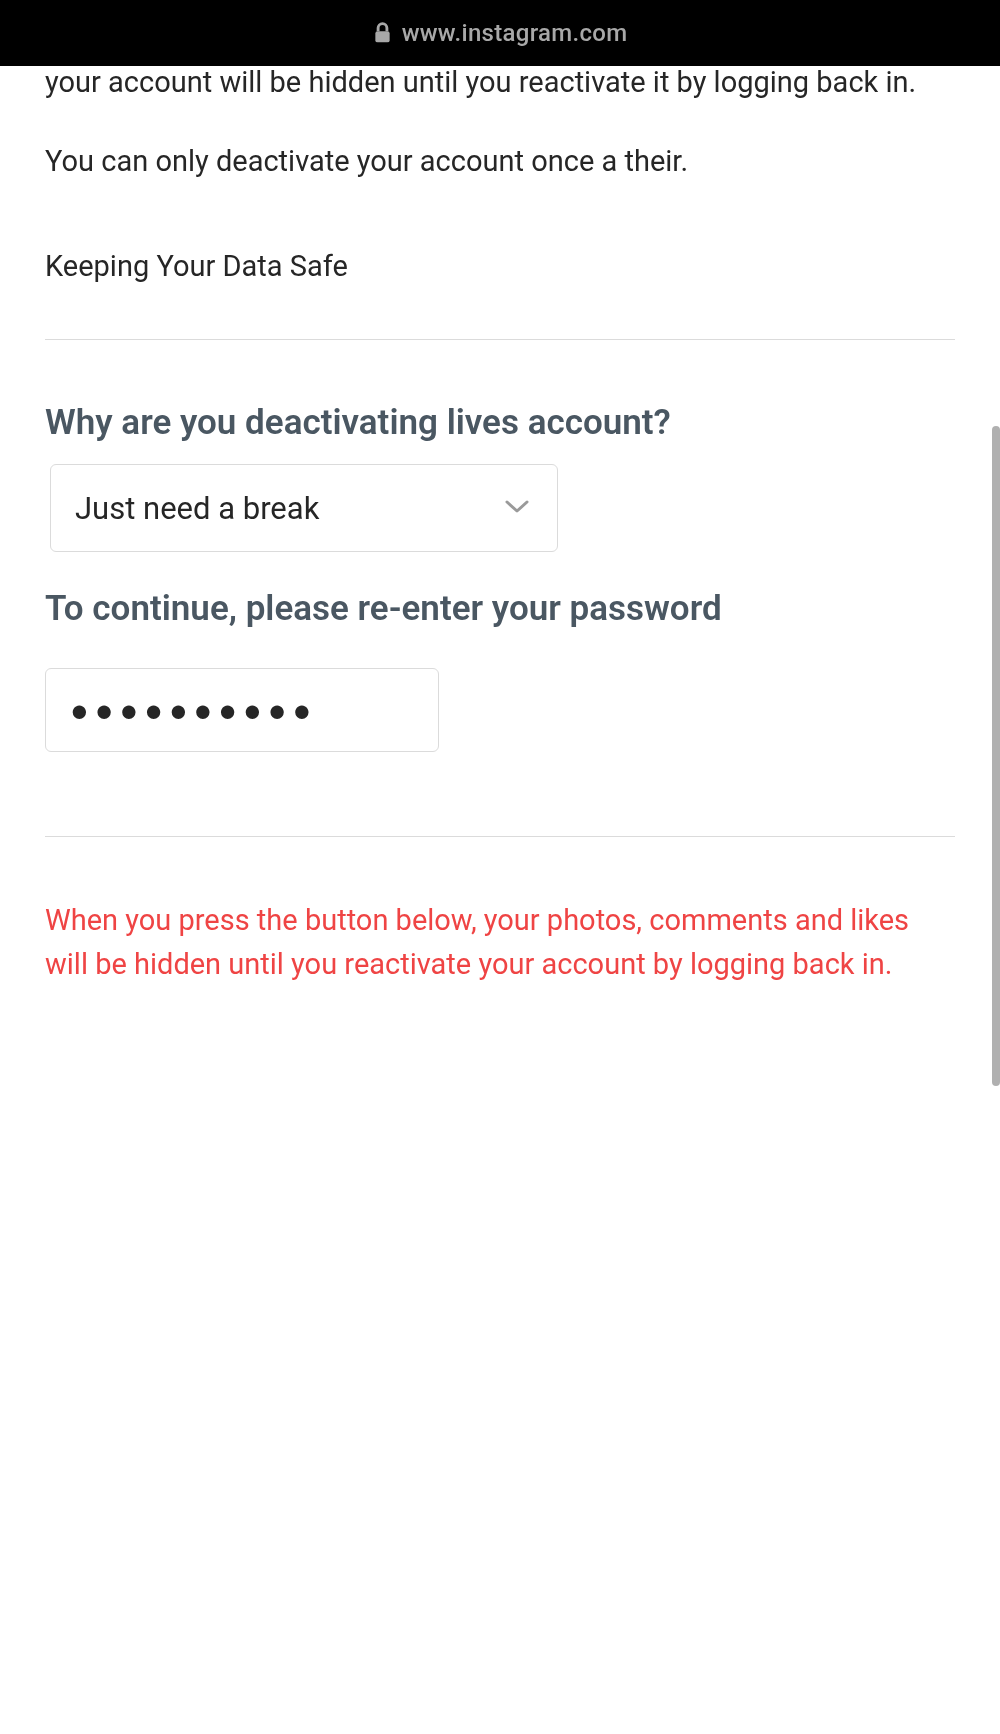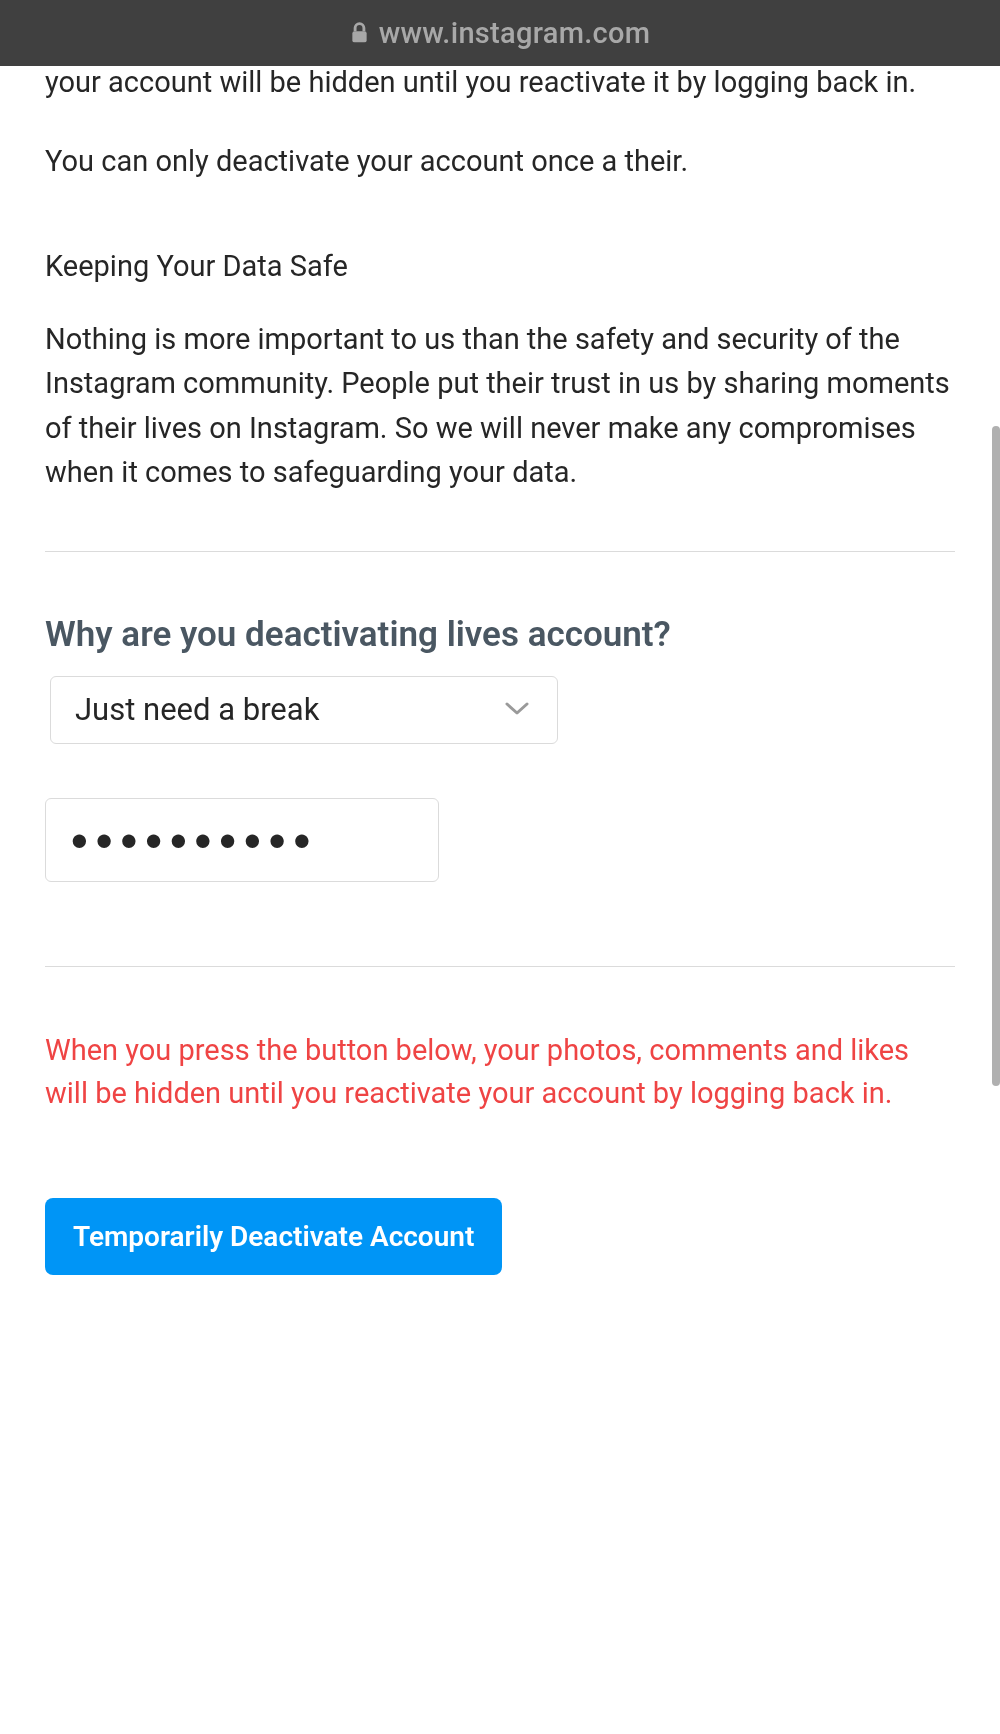--- a/index.html
+++ b/index.html
@@ -9,28 +9,28 @@
     }
     body {
       font-family: -apple-system, BlinkMacSystemFont, "Segoe UI", Roboto, Helvetica, Arial, sans-serif;
       background: #fff;
       width: 1000px;
       height: 1734px;
       overflow: hidden;
       position: relative;
     }
     .address-bar {
-      background: #404040;
+      background: #000000;
       height: 66px;
       display: flex;
       align-items: center;
       justify-content: center;
       gap: 10px;
       color: #a8a8a8;
-      font-size: 29px;
+      font-size: 24px;
       font-weight: 500;
       letter-spacing: 0.3px;
     }
     .lock-icon svg {
       display: block;
     }
     .page-wrapper {
       position: relative;
       height: calc(100% - 66px);
       overflow: hidden;
@@ -68,21 +68,21 @@
       margin-bottom: 20px;
     }
     .select-wrapper {
       position: relative;
       width: 508px;
       margin-left: 5px;
       margin-bottom: 36px;
     }
     .custom-select {
       width: 100%;
-      height: 68px;
+      height: 88px;
       border: 1px solid #dbdbdb;
       border-radius: 6px;
       padding: 0 48px 0 24px;
       font-size: 31px;
       color: #262626;
       background: #fff;
       appearance: none;
       -webkit-appearance: none;
       cursor: pointer;
       font-family: inherit;
@@ -170,45 +170,44 @@
 
 <div class="page-wrapper">
   <div class="page-content">
 
     <p class="body-text">You can deactivate your account instead of deleting it. This means your account will be hidden until you reactivate it by logging back in.</p>
 
     <p class="body-text">You can only deactivate your account once a their.</p>
 
     <h3 class="section-heading-bold">Keeping Your Data Safe</h3>
 
-    <p class="body-text">Nothing is more important to us than the safety and security of the Instagram community. People put their trust in us by sharing moments of their lives on Instagram. So we will never make any compromises when it comes to safeguarding your data.</p>
 
     <hr class="divider">
 
     <h2 class="question-heading">Why are you deactivating lives account?</h2>
 
     <div class="select-wrapper">
       <select class="custom-select">
         <option>Just need a break</option>
       </select>
       <span class="select-chevron">
         <svg width="26" height="16" viewBox="0 0 26 16" fill="none">
           <path d="M3 4 L13 13 L23 4" stroke="#9a9a9a" stroke-width="3" stroke-linecap="round" stroke-linejoin="round" fill="none"></path>
         </svg>
       </span>
     </div>
 
+    <h2 class="question-heading">To continue, please re-enter your password</h2>
 
     <input type="text" class="password-input" readonly="" value="●●●●●●●●●●" style="">
 
 
     <hr class="hr2">
 
     <p class="confirm-text">When you press the button below, your photos, comments and likes will be hidden until you reactivate your account by logging back in.</p>
 
-    <button class="deactivate-button">Temporarily Deactivate Account</button>
 
   </div>
 </div>
 
 <div class="scroll-track">
   <div class="scroll-thumb"></div>
 </div>
 
 </body></html>

